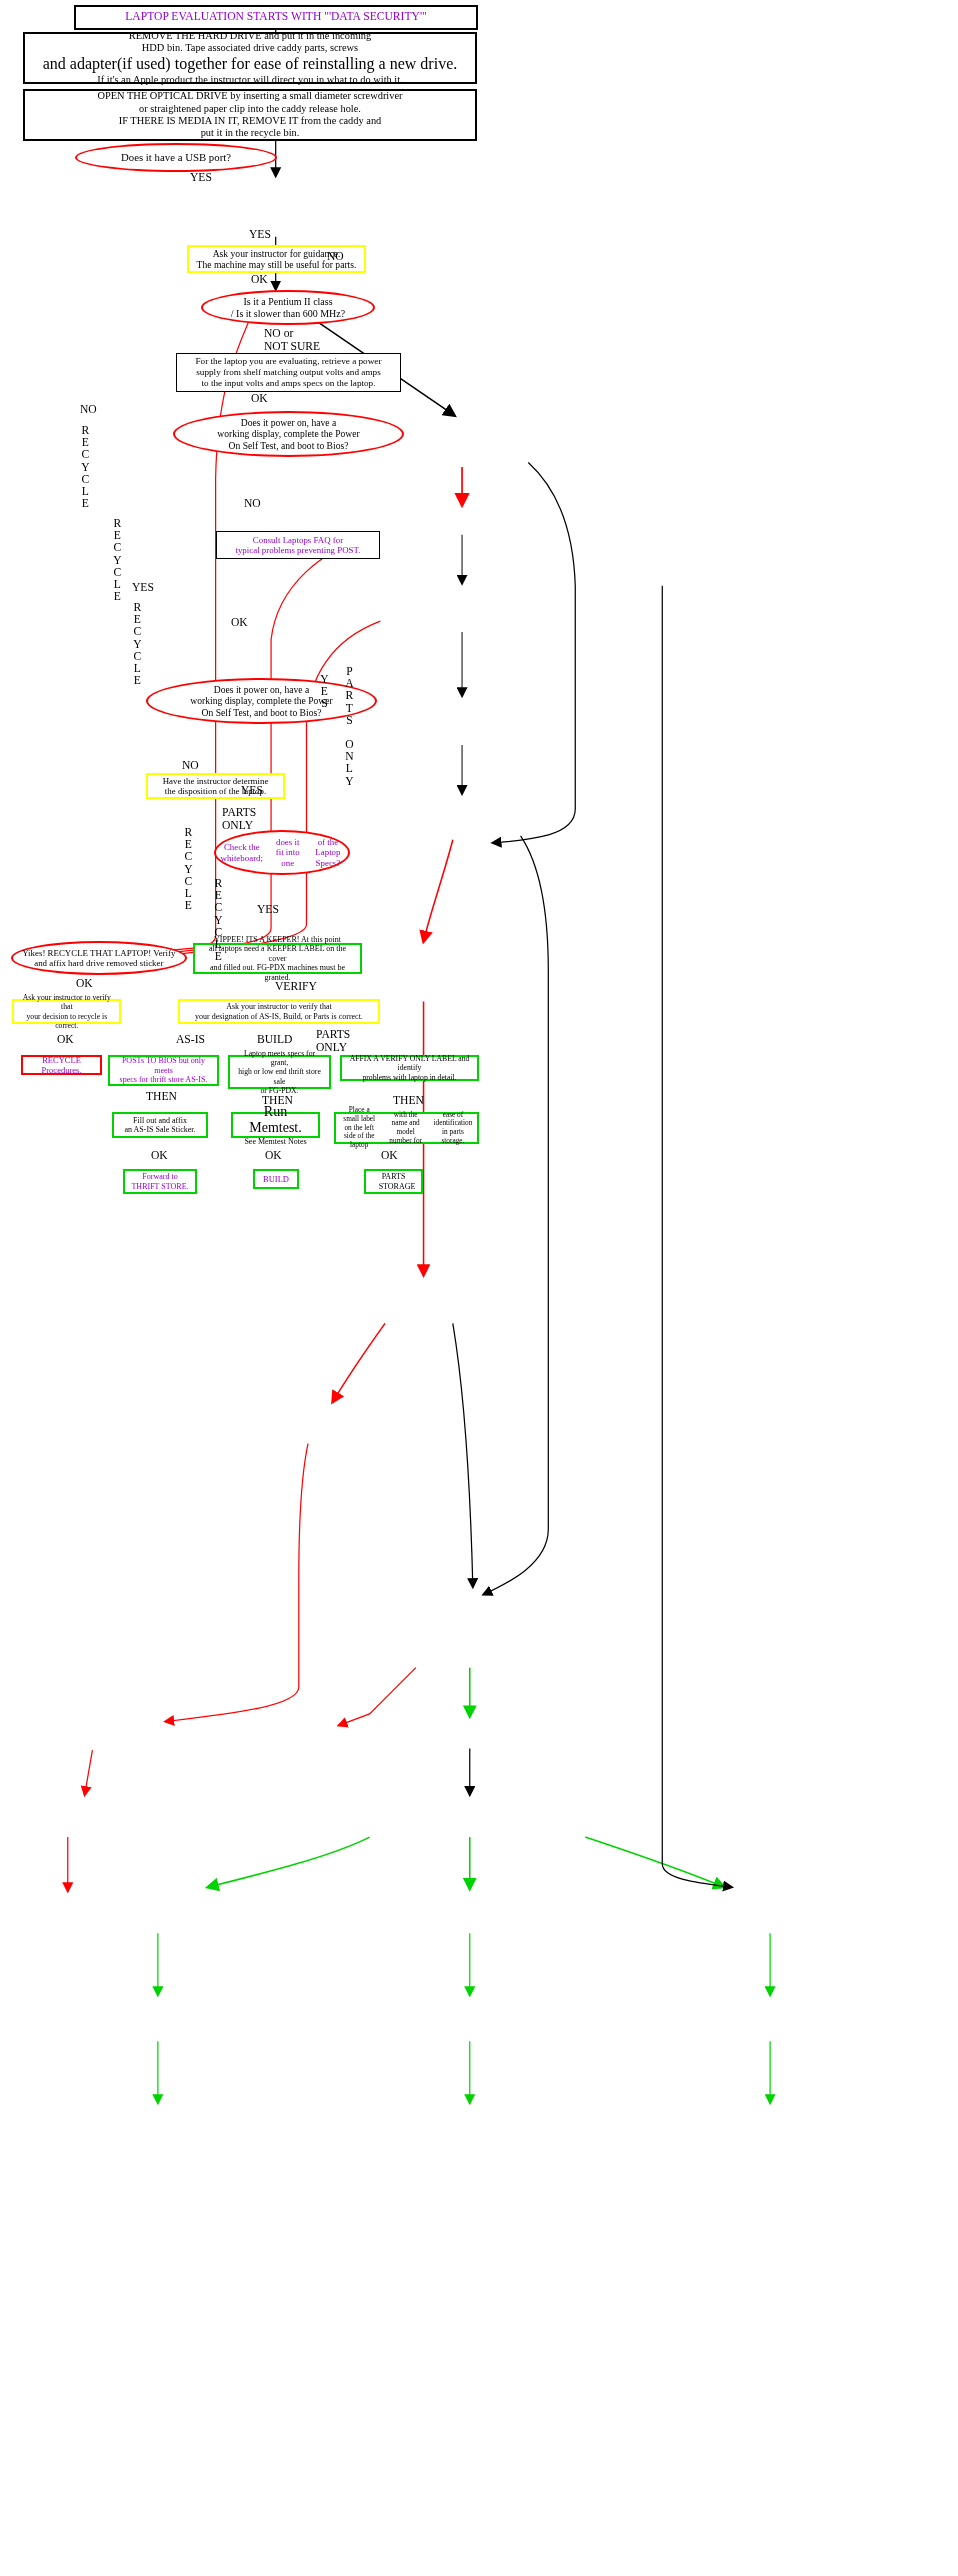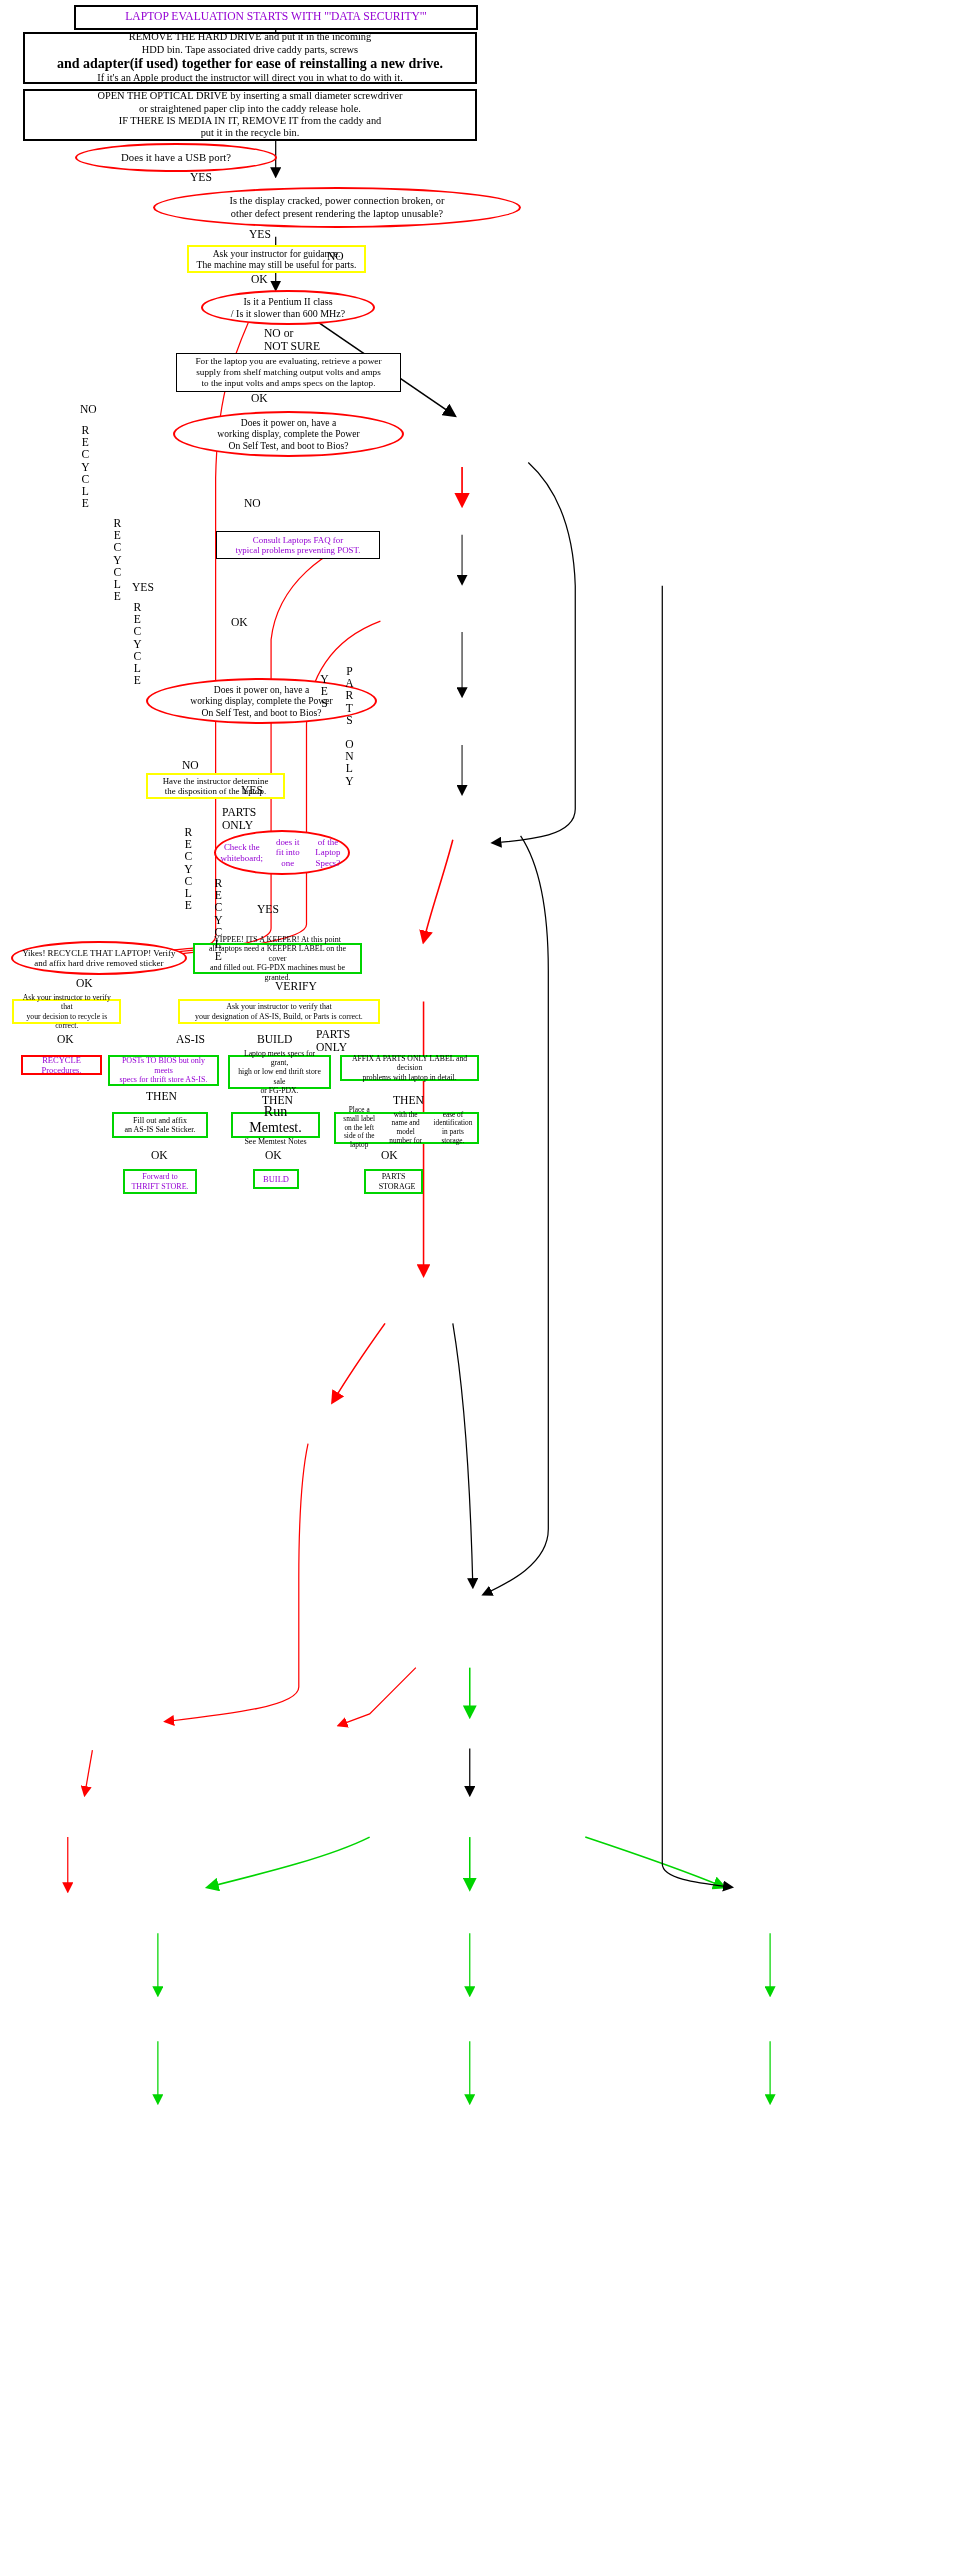--- a/index.html
+++ b/index.html
@@ -107,39 +107,35 @@
     </g>
   </svg>
 
   <div class="node rect thick" style="left:74px;top:4.6px;width:404px;height:25px;">
     <span class="txt purple" style="font-size:11.6px;">LAPTOP EVALUATION STARTS WITH "'DATA SECURITY'"</span>
   </div>
 
   <div class="node rect thick" style="left:23px;top:32px;width:454px;height:52px;flex-direction:column;">
     <span class="txt black" style="font-size:10.4px;">REMOVE THE HARD DRIVE and put it in the incoming</span>
     <span class="txt black" style="font-size:10.4px;">HDD bin. Tape associated drive caddy  parts, screws</span>
-    <span class="txt black" style="font-size:14px;font-weight:bold;">and adapter(if used) together for ease of reinstalling a new drive.</span>
+    <span class="txt black" style="font-size:16px;">and adapter(if used) together for ease of reinstalling a new drive.</span>
     <span class="txt black" style="font-size:10.4px;">If it's an Apple product the instructor will direct you in what to do with it.</span>
   </div>
 
   <div class="node rect thick" style="left:23px;top:89px;width:454px;height:52px;flex-direction:column;">
     <span class="txt black" style="font-size:10.4px;">OPEN THE OPTICAL DRIVE by inserting a small diameter screwdriver</span>
     <span class="txt black" style="font-size:10.4px;">or straightened paper clip into the caddy release hole.</span>
     <span class="txt black" style="font-size:10.4px;">IF THERE IS MEDIA IN IT, REMOVE IT from the caddy and</span>
     <span class="txt black" style="font-size:10.4px;">put it in the recycle bin.</span>
   </div>
 
   <div class="node ell" style="left:75px;top:143px;width:202px;height:29px;">
     <span class="txt black" style="font-size:10.8px;">Does it have a USB port?</span>
   </div>
 
-  <div class="node ell" style="left:153px;top:187px;width:368px;height:41px;flex-direction:column;">
-    <span class="txt black" style="font-size:10.4px;">Is the display cracked, power connection broken, or</span>
-    <span class="txt black" style="font-size:10.4px;">other defect present rendering the laptop unusable?</span>
-  </div>
 
   <div class="node rect yellow" style="left:187px;top:245px;width:179px;height:28px;flex-direction:column;">
     <span class="txt black" style="font-size:9.6px;">Ask your instructor for guidance.</span>
     <span class="txt black" style="font-size:9.6px;">The machine may still be useful for parts.</span>
   </div>
 
   <div class="node ell" style="left:201px;top:290px;width:174px;height:35px;flex-direction:column;">
     <span class="txt black" style="font-size:10px;">Is it a Pentium II class</span>
     <span class="txt black" style="font-size:10px;">/ Is it slower than 600 MHz?</span>
   </div>
@@ -208,21 +204,21 @@
     <span class="txt purple" style="font-size:8px;">specs for thrift store AS-IS.</span>
   </div>
 
   <div class="node rect green" style="left:228px;top:1055px;width:103px;height:34px;flex-direction:column;">
     <span class="txt black" style="font-size:7.7px;">Laptop meets specs for grant,</span>
     <span class="txt black" style="font-size:7.7px;">high or low end thrift store sale</span>
     <span class="txt black" style="font-size:7.7px;">or FG-PDX.</span>
   </div>
 
   <div class="node rect green" style="left:340px;top:1055px;width:139px;height:26px;flex-direction:column;">
-    <span class="txt black" style="font-size:7.7px;">AFFIX A PARTS ONLY LABEL and decision</span>
+    <span class="txt black" style="font-size:7.7px;">AFFIX A VERIFY ONLY LABEL and identify</span>
     <span class="txt black" style="font-size:7.7px;">problems with laptop in detail.</span>
   </div>
 
   <div class="node rect green" style="left:112px;top:1112px;width:96px;height:26px;flex-direction:column;">
     <span class="txt black" style="font-size:8px;">Fill out and affix</span>
     <span class="txt black" style="font-size:8px;">an AS-IS Sale Sticker.</span>
   </div>
 
   <div class="node rect green" style="left:231px;top:1112px;width:89px;height:26px;flex-direction:column;">
     <span class="txt black" style="font-size:14px;">Run Memtest.</span>

